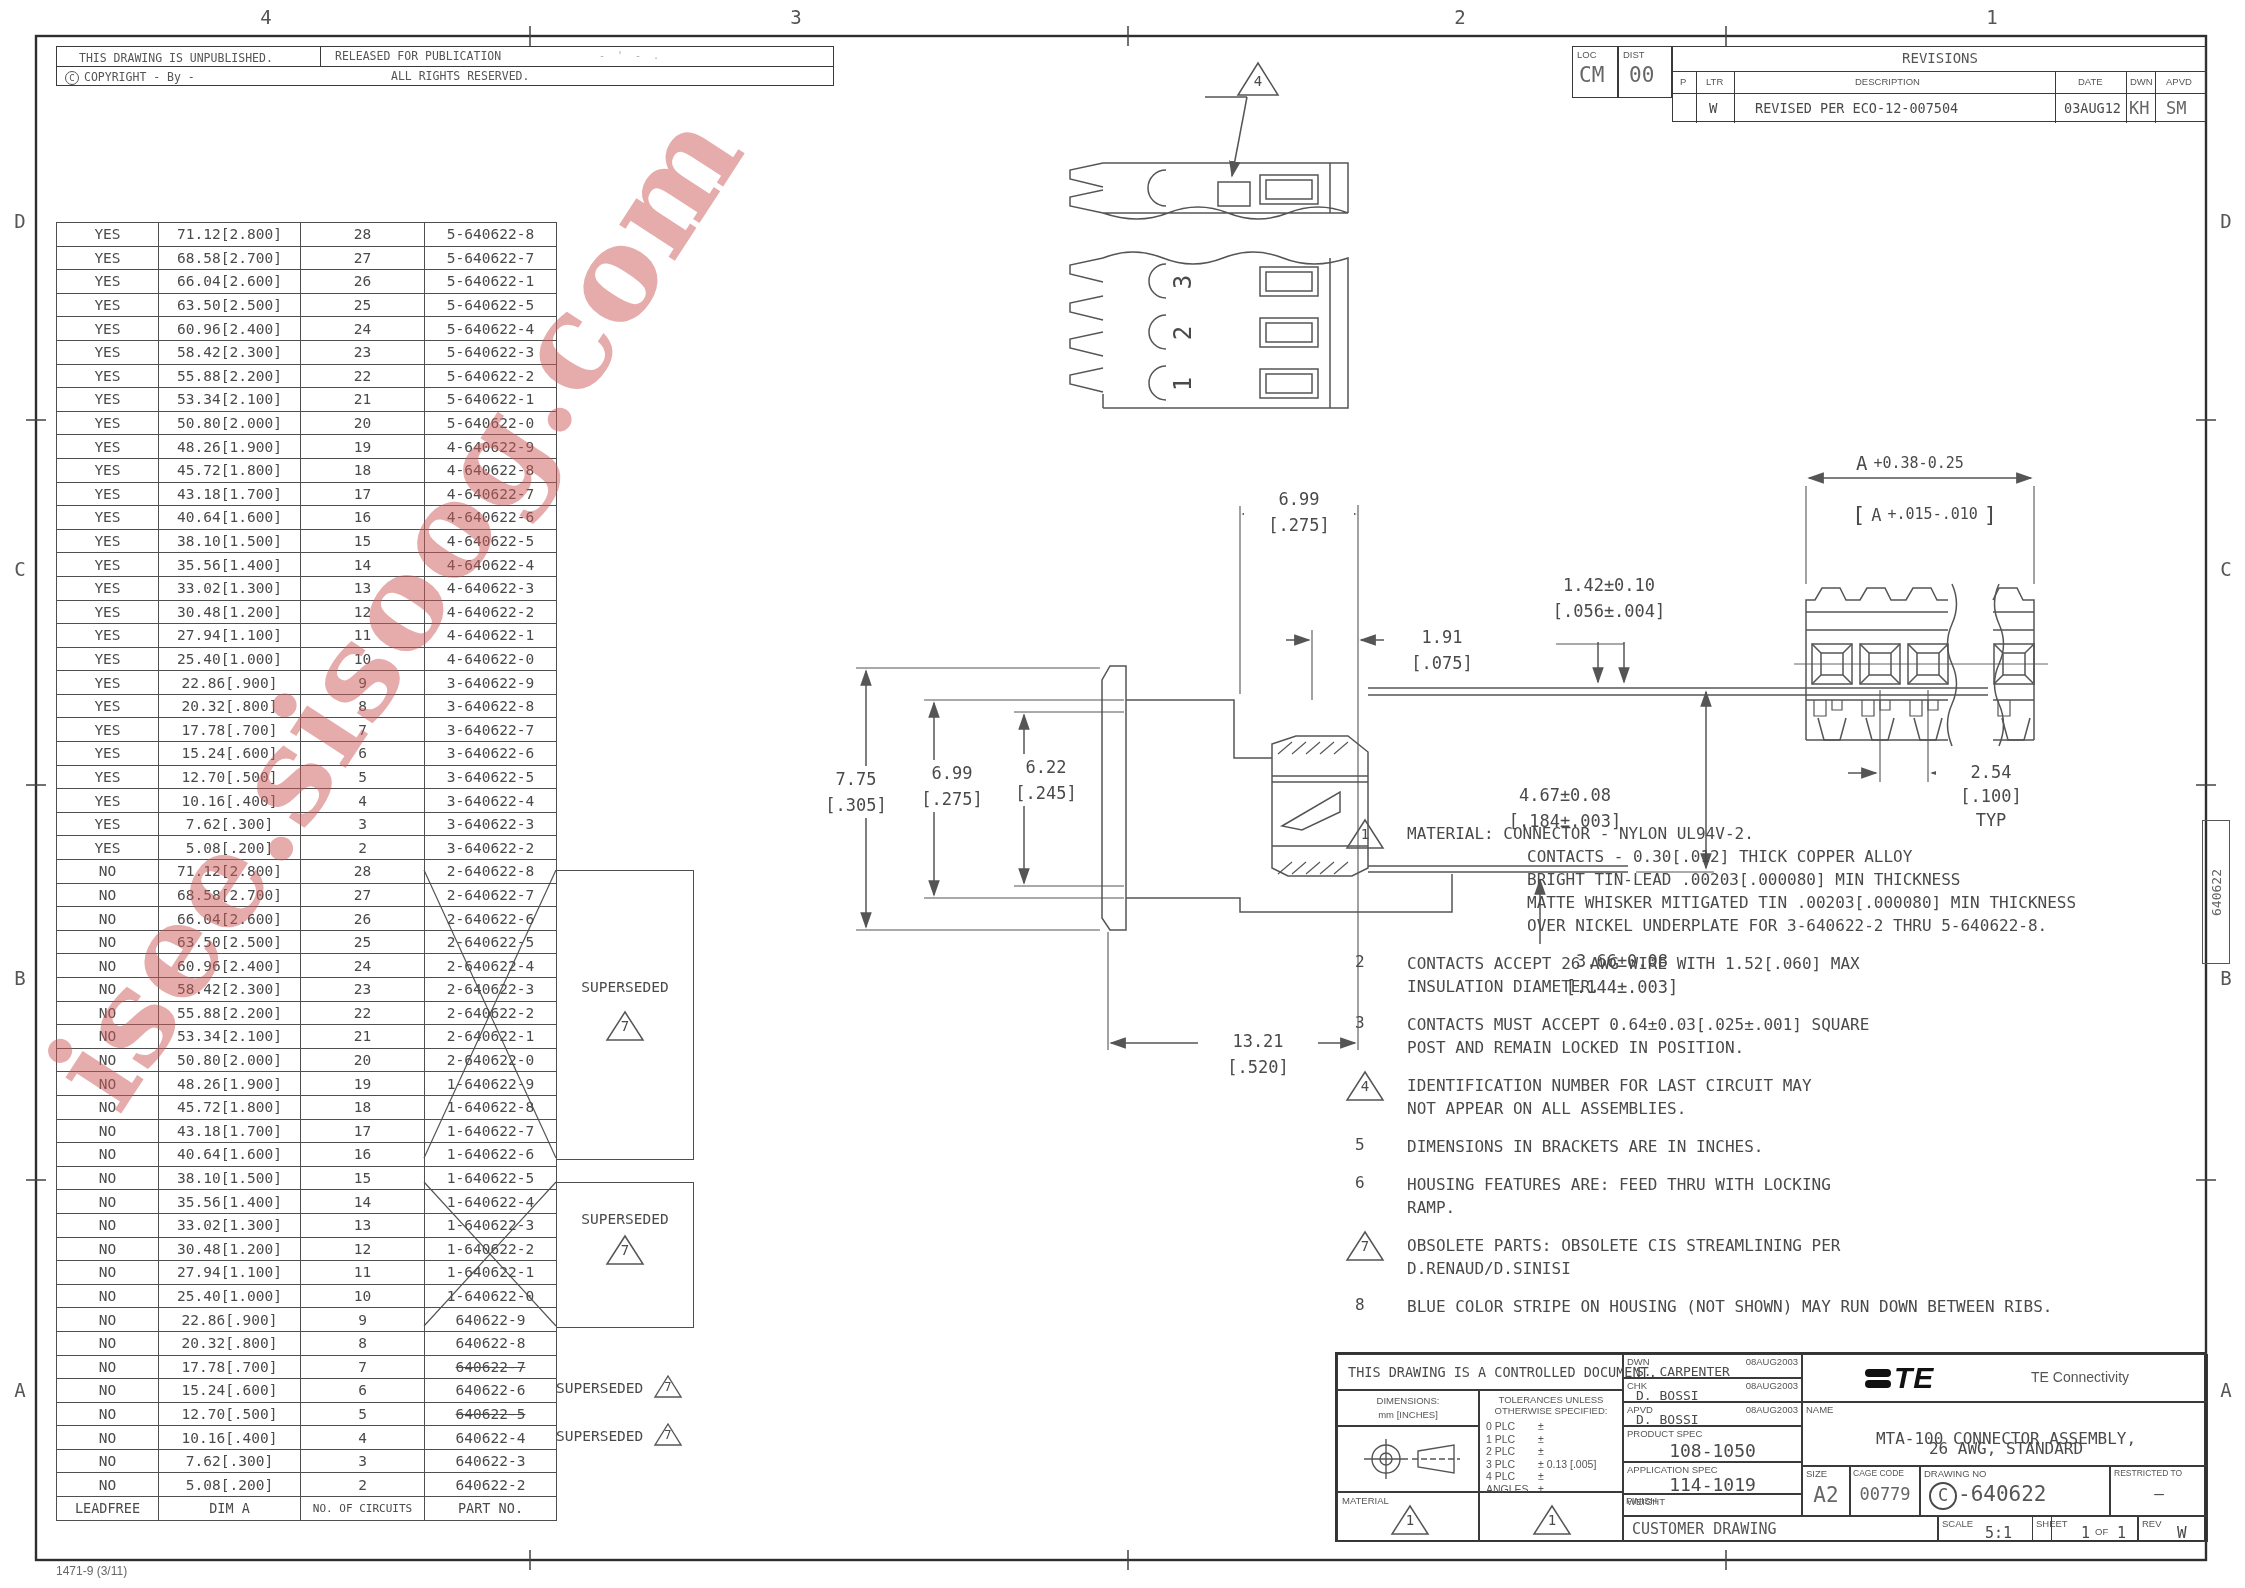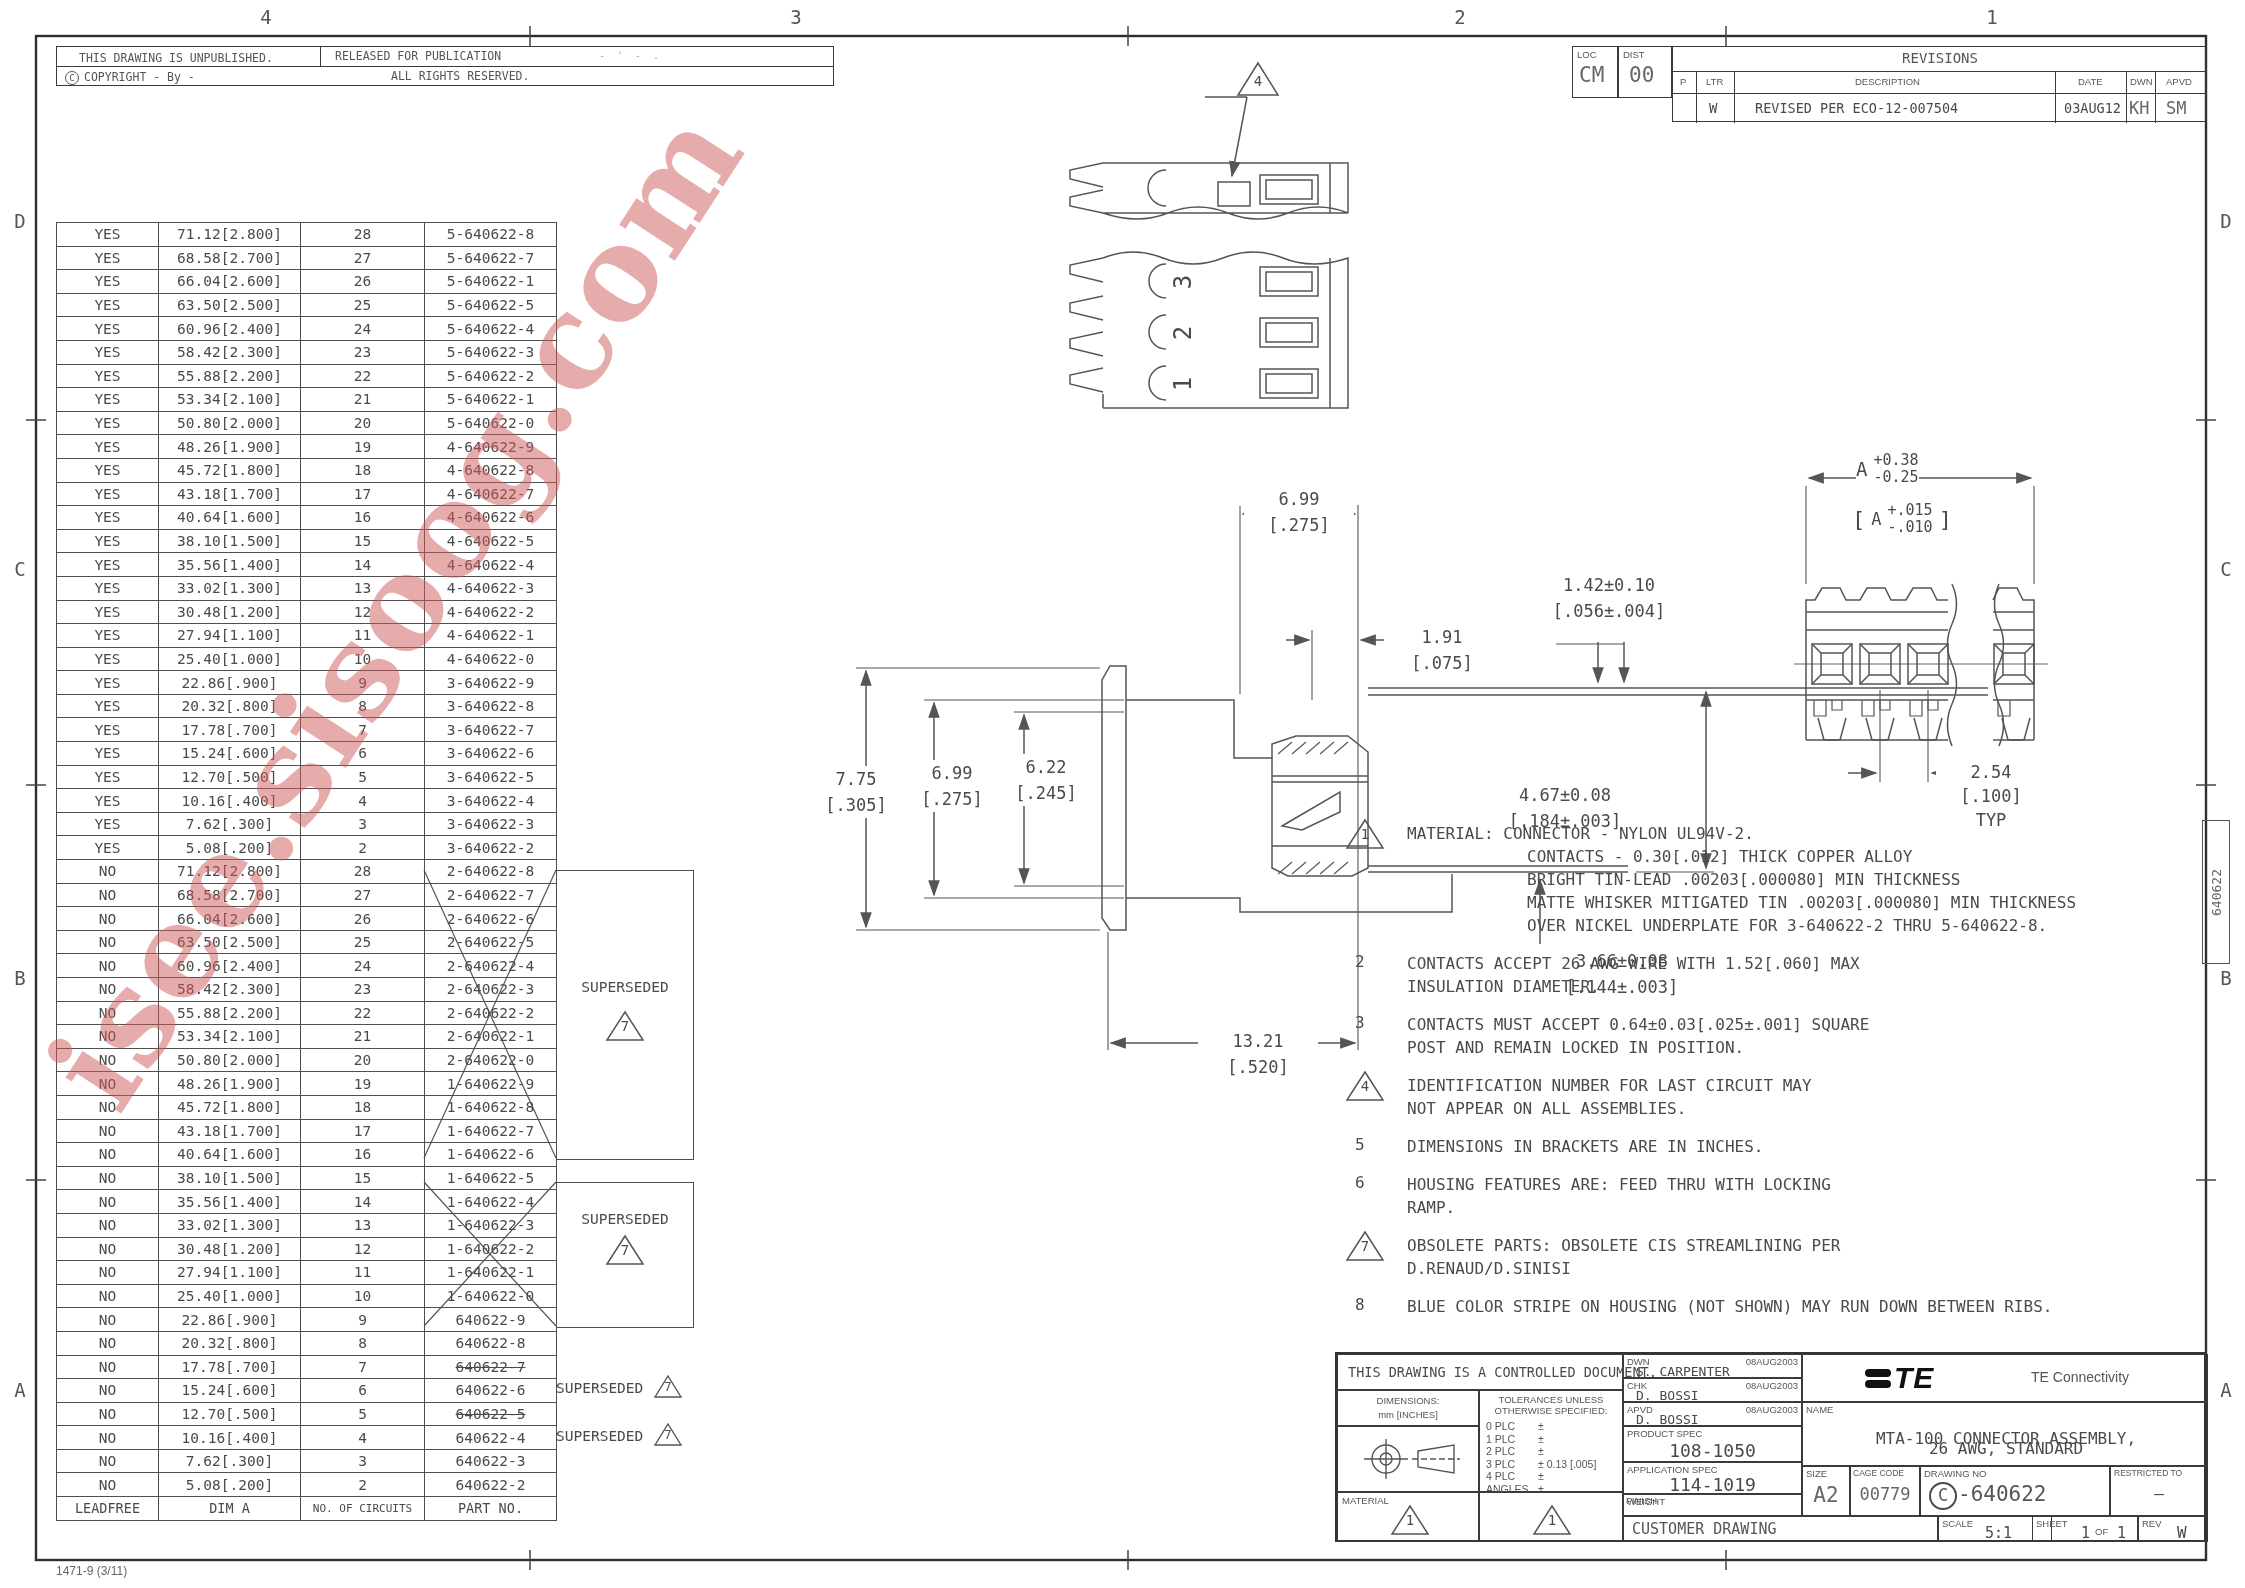--- a/index.html
+++ b/index.html
@@ -35,21 +35,21 @@
   #notes{position:absolute;left:1345px;top:822px;width:850px;z-index:2;}
   .note-row{display:flex;margin-bottom:15px;}
   .note-flag{width:62px;flex:none;position:relative;}
   .plain-num{font-size:16px;padding-left:10px;}
   .flag-num{position:absolute;left:0;width:40px;top:9px;text-align:center;font-size:14px;}
   .note-text{font-size:16px;line-height:23px;}
   .note-line.hang{padding-left:120px;}
   
   .dim{position:absolute;z-index:2;text-align:center;font-size:17px;line-height:26px;background:#fff;}
   .dimflex{position:absolute;z-index:2;display:flex;align-items:center;gap:6px;background:#fff;font-size:17px;}
-  .stack{display:flex;flex-direction:column;font-size:15px;line-height:17px;text-align:left;}
+  .stack{display:flex;font-size:15px;line-height:17px;text-align:left;}
   .pin{position:absolute;z-index:2;font-size:24px;transform:rotate(-90deg);}
   
   #tb{position:absolute;left:1335px;top:1352px;width:871px;height:190px;z-index:2;border:2px solid #333;box-sizing:border-box;}
   #tb .c{position:absolute;box-sizing:border-box;border:1.1px solid #3a3a3a;}
   .big{font-size:18px;color:#4a4a4a;}
   .te-bars{display:inline-flex;flex-direction:column;gap:3px;margin-right:3px;}
   .te-bars i{display:block;width:26px;height:8px;background:#111;border-radius:4px;}
   .te-word{font-family:"Liberation Sans",sans-serif;font-style:italic;font-weight:900;font-size:30px;color:#111;letter-spacing:1px;}
   .circ-big{display:inline-block;border:2px solid #4a4a4a;border-radius:50%;width:24px;height:24px;line-height:23px;
             text-align:center;font-size:17px;margin-right:1px;}

